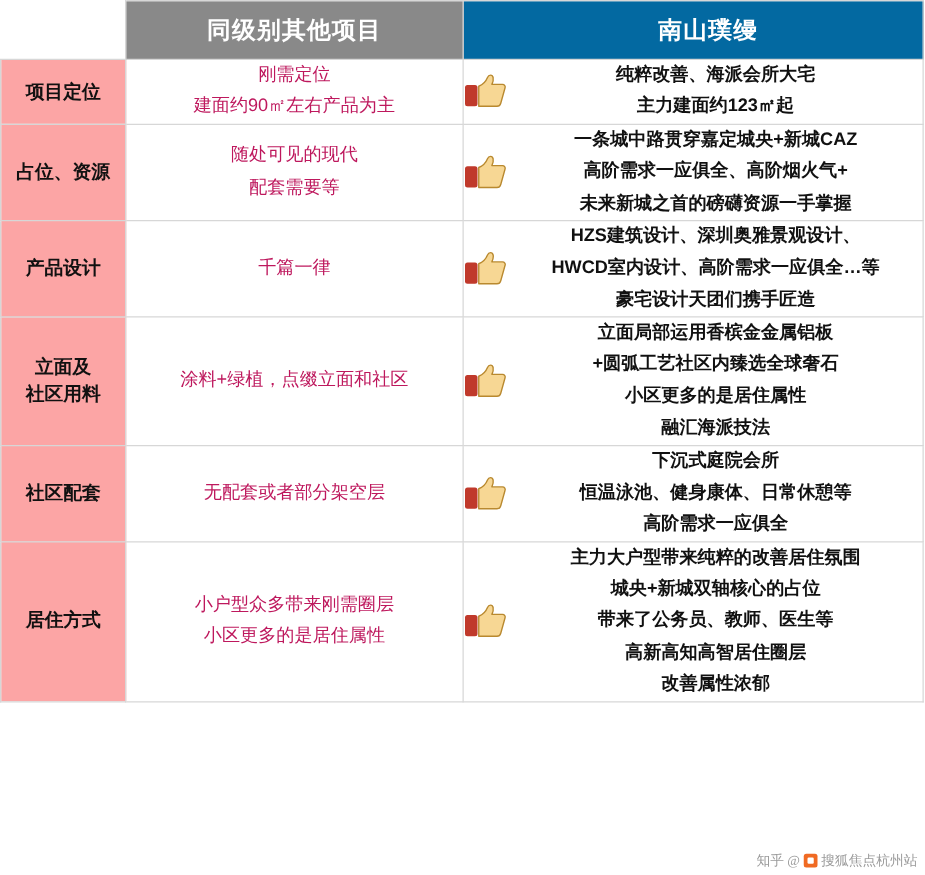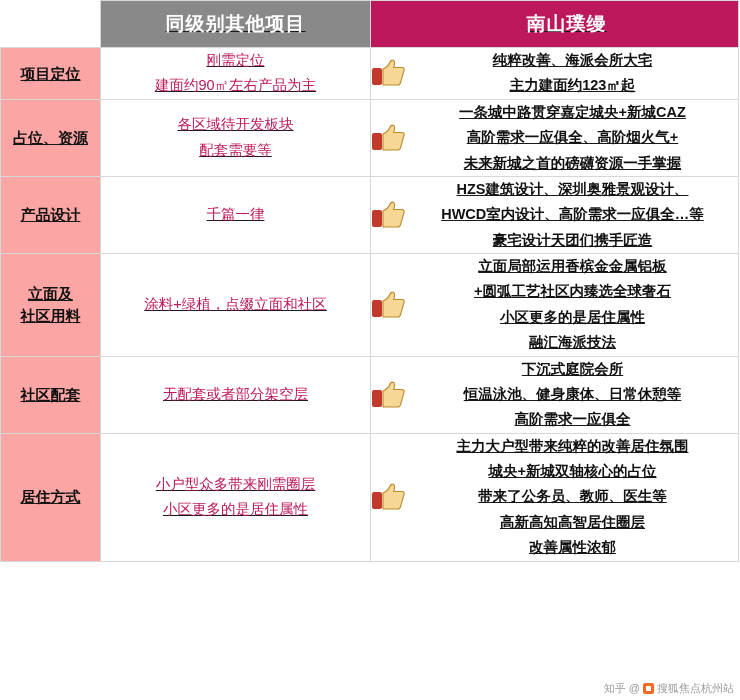--- a/index.html
+++ b/index.html
@@ -12,21 +12,20 @@
     height: 700px;
     font-family: "Liberation Sans", sans-serif;
     color: #1a1a1a;
     overflow: hidden;
     position: relative;
   }
   table.compare {
     border-collapse: collapse;
     width: 607px;
     table-layout: fixed;
-    text-decoration: underline;
   }
   table.compare td, table.compare th {
     border: 1px solid #d7d7d7;
     padding: 0;
     vertical-align: middle;
   }
   .col-label { width: 100px; }
   .col-other { width: 270px; }
   .col-ours  { width: 368px; }
 
@@ -38,21 +37,21 @@
   thead td.head-other {
     background: #898989;
     color: #ffffff;
     text-align: center;
     font-size: 19px;
     font-weight: bold;
     height: 46px;
     letter-spacing: 1px;
   }
   thead td.head-ours {
-    background: #be185d;
+    background: #0369a1;
     color: #ffffff;
     text-align: center;
     font-size: 19px;
     font-weight: bold;
     height: 46px;
     letter-spacing: 1px;
     padding-left: 24px;
   }
   td.label {
     background: #fca5a5;
@@ -98,21 +97,21 @@
 
   .watermark {
     position: absolute;
     right: 6px;
     bottom: 4px;
     font-size: 11px;
     color: #9a9a9a;
     display: flex;
     align-items: center;
     gap: 3px;
-    font-family: Liberation Sans, sans-serif;
+    font-family: Liberation Serif, serif;
   }
   .wm-logo {
     display: inline-block;
     width: 11px;
     height: 11px;
     background: #f06a23;
     border-radius: 2px;
     position: relative;
   }
   .wm-logo::after {
@@ -158,21 +157,21 @@
             <div class="ours-lines">
               <div>纯粹改善、海派会所大宅</div>
               <div>主力建面约123㎡起</div>
             </div>
           </div>
         </td>
       </tr>
       <tr>
         <td class="label">占位、资源</td>
         <td class="other">
-          <div>各区域待开发板块</div>
+          <div>随处可见的现代</div>
           <div>配套需要等</div>
         </td>
         <td class="ours">
           <div class="ours-wrap">
             <span class="thumb">
               <svg width="34" height="30" viewBox="0 0 34 30" xmlns="http://www.w3.org/2000/svg">
                 <rect x="1" y="10" width="10" height="17" rx="2" fill="#c0392b"></rect>
                 <path d="M12 27 L12 11 C12 11 17 9 19 4 C20 1.5 23 1.5 23.5 4 C24 6.5 22.5 9.5 22.5 9.5 L31 9.5 C32.6 9.5 33.6 11 33 12.4 L29.6 24.6 C29.2 26.1 28 27 26.6 27 Z" fill="#f7d794" stroke="#b9892f" stroke-width="1.1" stroke-linejoin="round"></path>
               </svg>
             </span>

